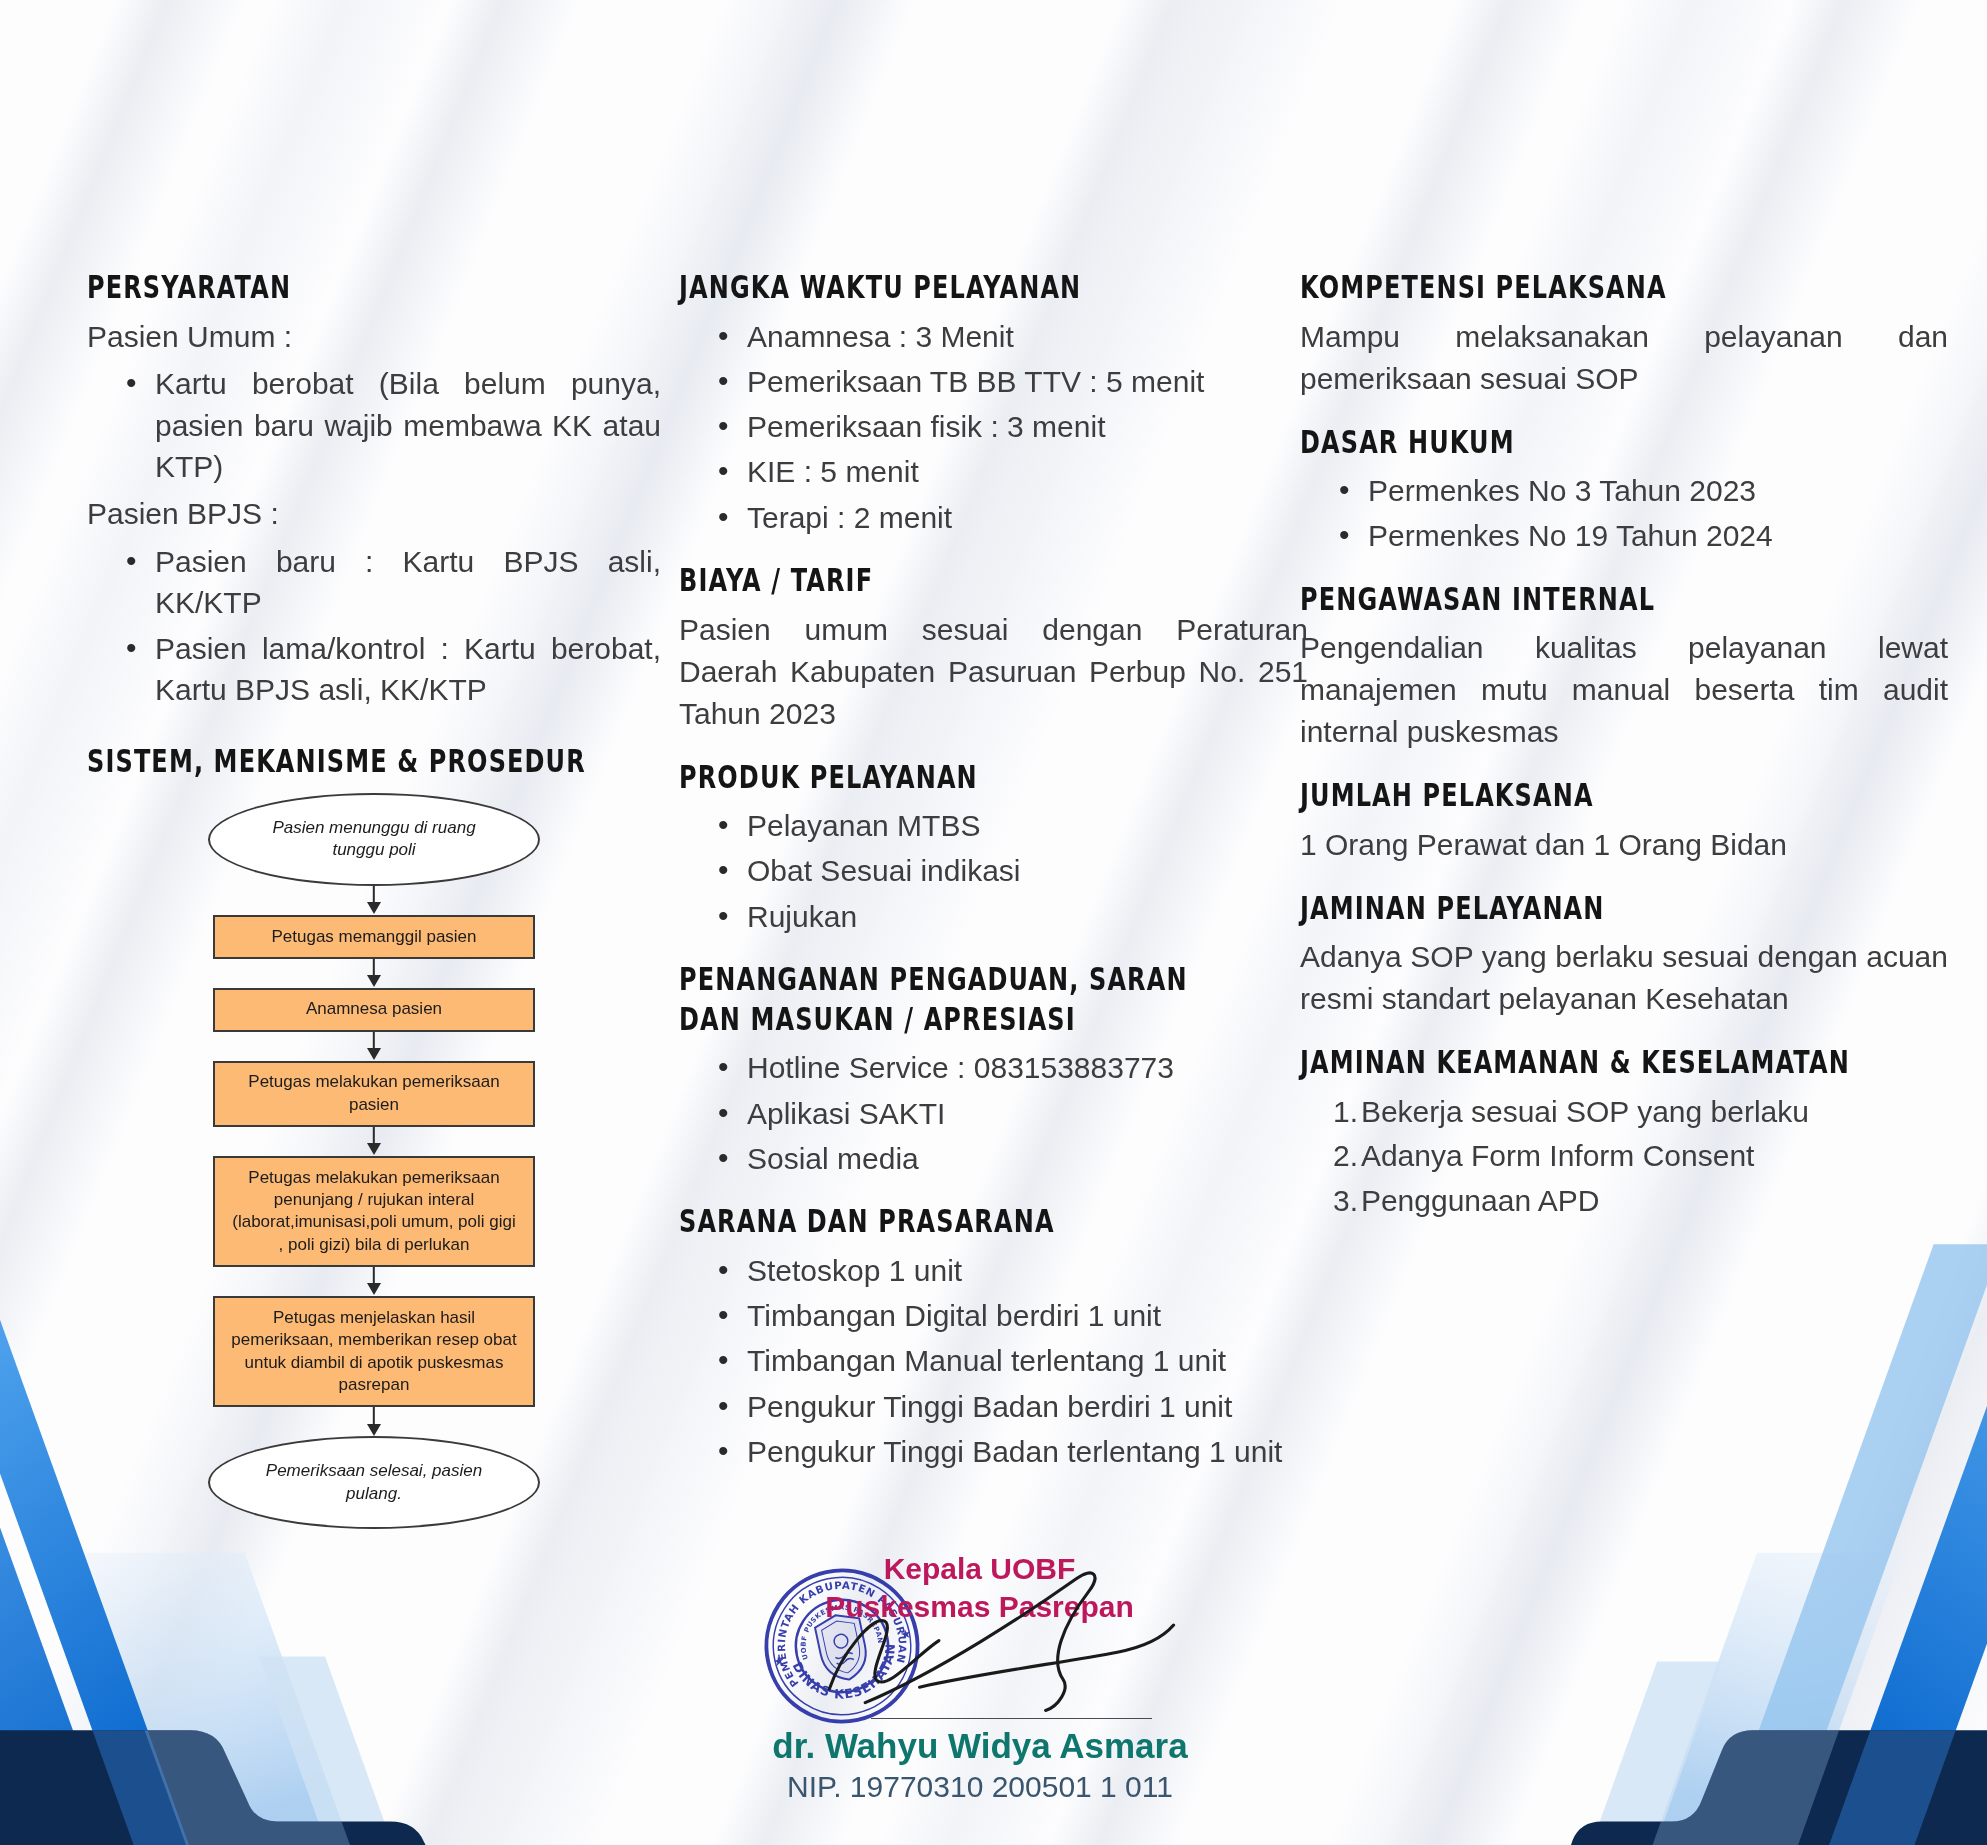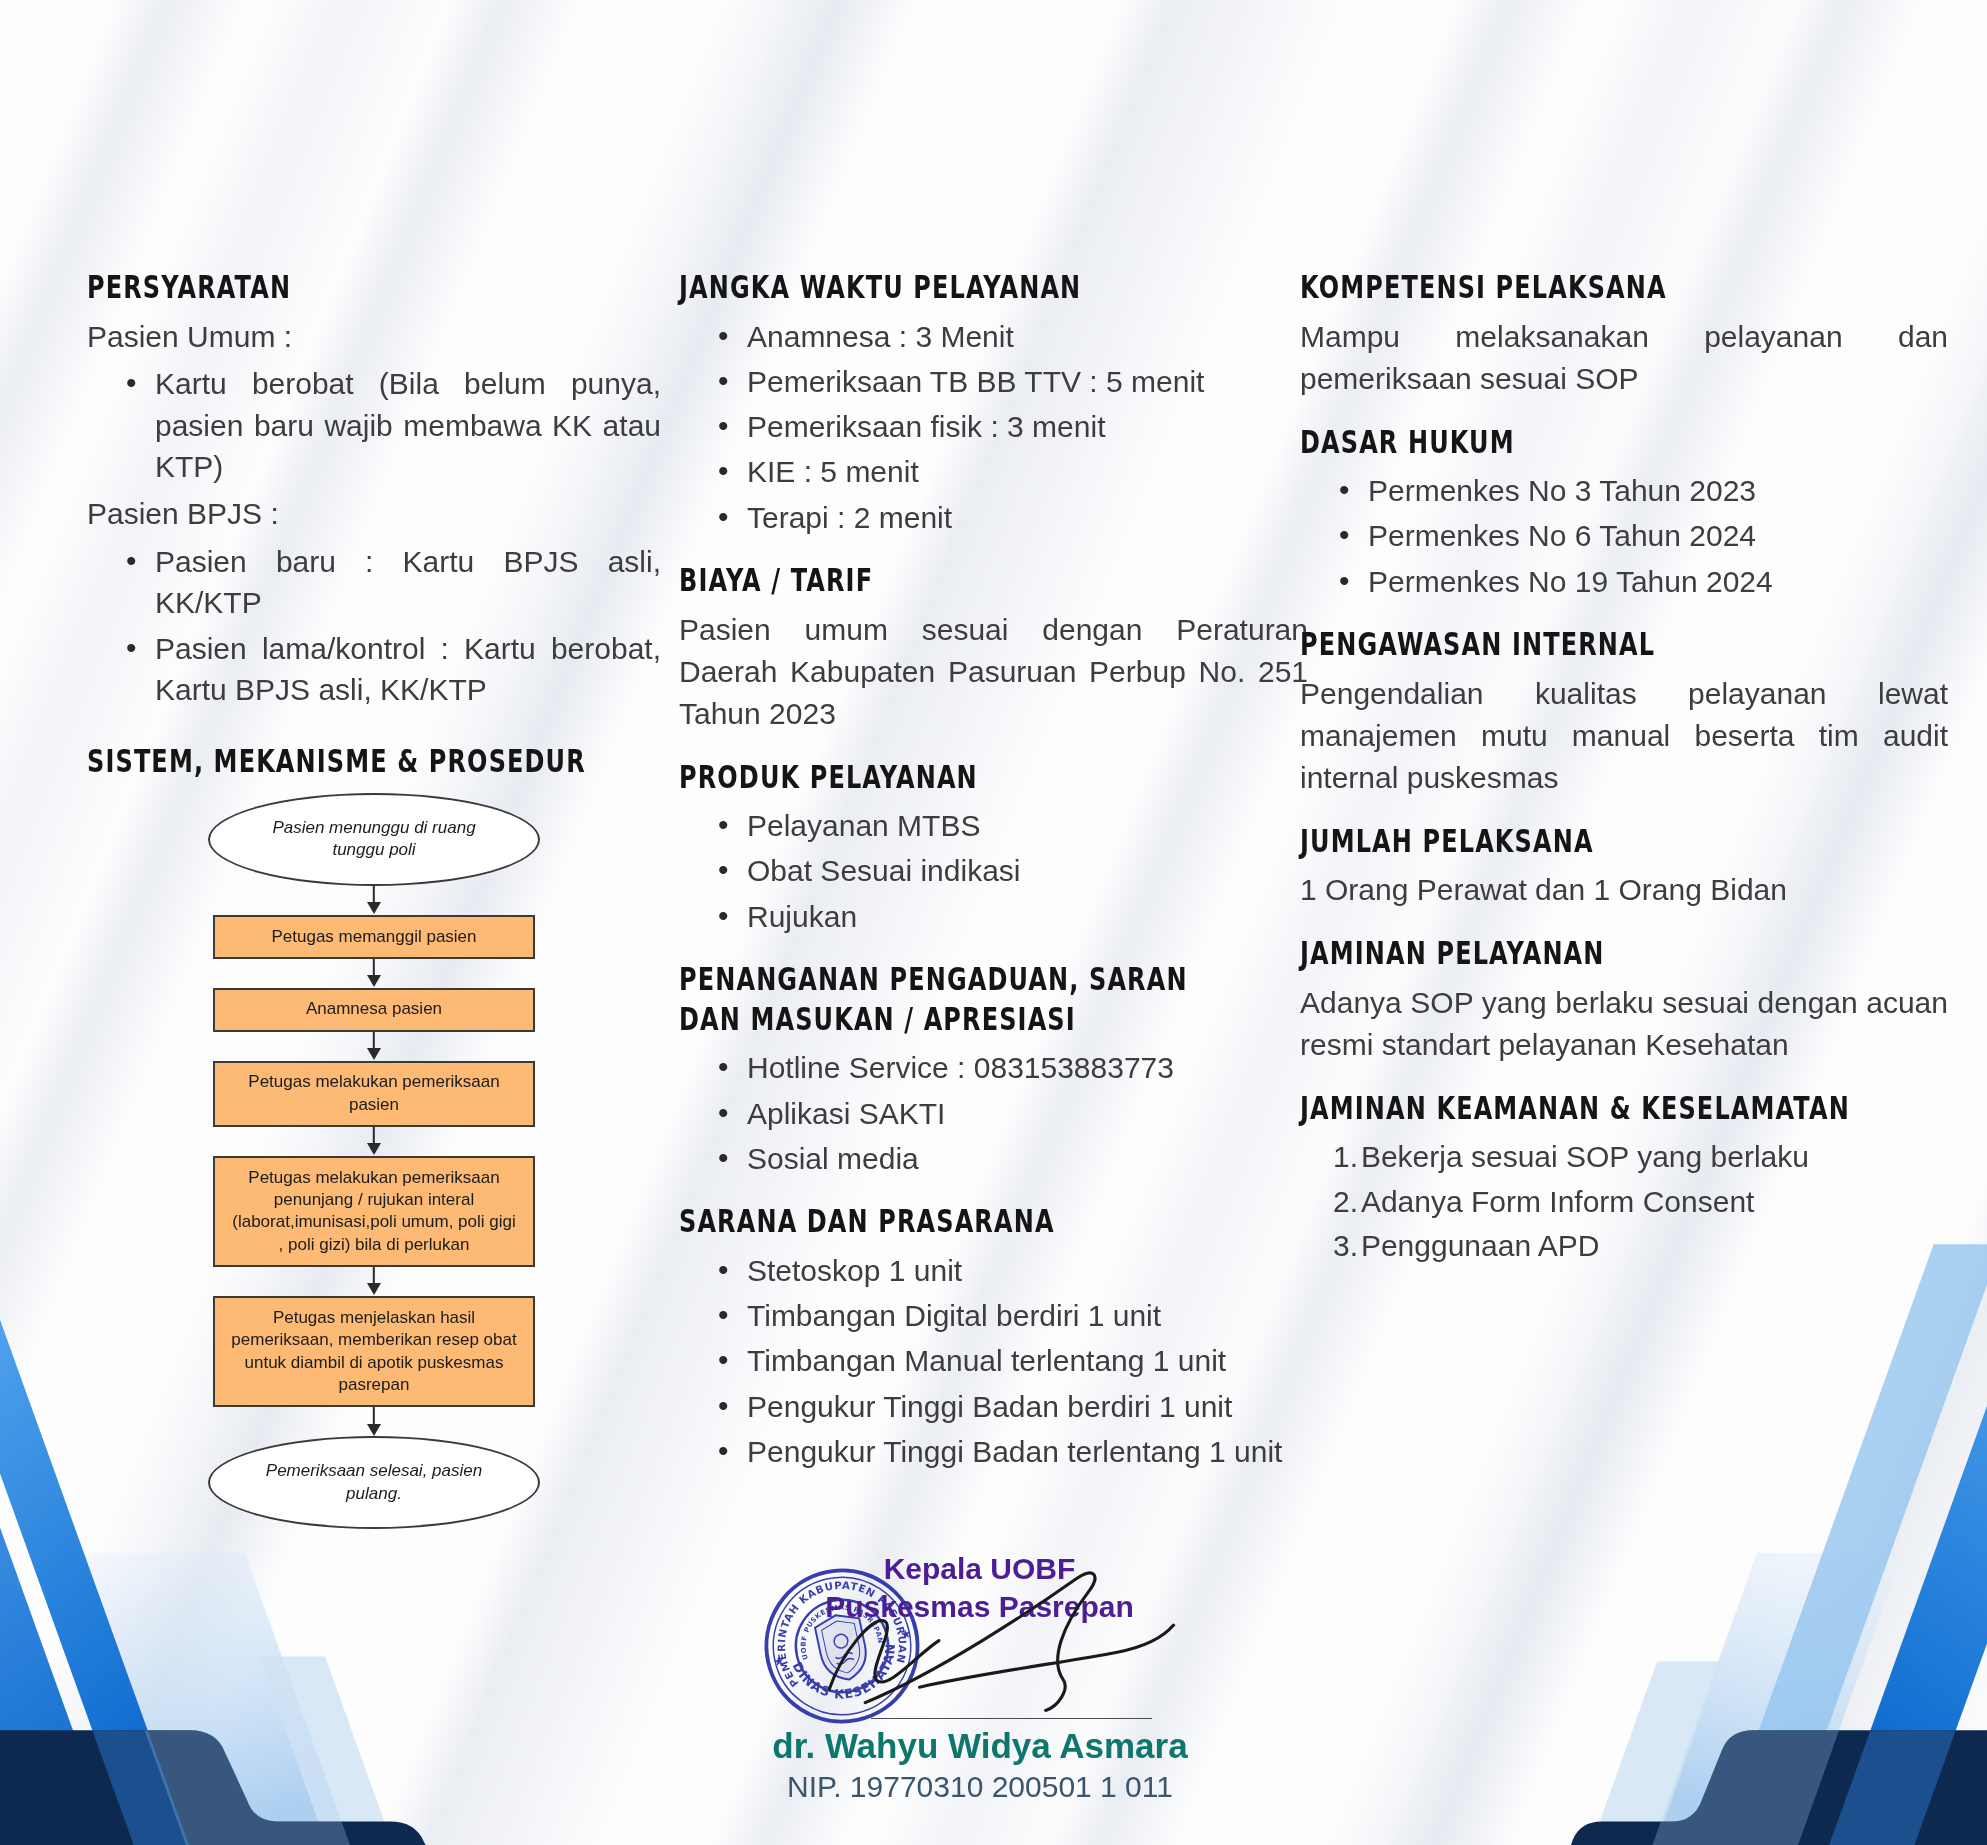--- a/index.html
+++ b/index.html
@@ -72,21 +72,21 @@
   .fc-arrow { position:relative; width:15.5px; height:29px; }
   .fc-arrow::before { content:""; position:absolute; left:50%; top:0; width:2.4px; height:18.4px;
     background:#2a2a2a; transform:translateX(-50%); }
   .fc-arrow::after { content:""; position:absolute; left:50%; top:16.5px; transform:translateX(-50%);
     width:0; height:0; border:7.8px solid transparent; border-top:12.6px solid #2a2a2a; border-bottom:0; }
 
   
   #seal-svg { position:absolute; left:739px; top:1543px; width:206px; height:206px; opacity:0.95; z-index:3; }
   #sig-svg  { position:absolute; left:776px; top:1555px; width:417px; height:177px; z-index:5; }
   #sig-role { position:absolute; left:737px; top:1550px; width:485px; text-align:center; z-index:4;
-    font-weight:bold; font-size:30px; line-height:1.28; color:#4c1d95; }
+    font-weight:bold; font-size:30px; line-height:1.28; color:#be185d; }
   #sig-line { position:absolute; left:871px; top:1718px; width:281px; height:0;
     border-top:1.9px solid #4a4a4a; z-index:4; }
   #sig-name { position:absolute; left:679px; top:1726px; width:602px; text-align:center; z-index:4;
     font-weight:bold; font-size:35px; color:#0f766e; }
   #sig-nip  { position:absolute; left:679px; top:1770px; width:602px; text-align:center; z-index:4;
     font-size:30px; color:#3a566f; }
 </style>
 </head>
 <body>
 
@@ -178,21 +178,20 @@
   <div id="col3" class="col">
     <div class="sec">
       <div class="sec-h">KOMPETENSI PELAKSANA</div>
       <p class="p just">Mampu melaksanakan pelayanan dan pemeriksaan sesuai SOP</p>
     </div>
 
     <div class="sec">
       <div class="sec-h">DASAR HUKUM</div>
       <ul class="blist">
         <li>Permenkes No 3 Tahun 2023</li>
-        <li>Permenkes No 6 Tahun 2024</li>
         <li>Permenkes No 19 Tahun 2024</li>
       </ul>
     </div>
 
     <div class="sec">
       <div class="sec-h">PENGAWASAN INTERNAL</div>
       <p class="p just">Pengendalian kualitas pelayanan lewat manajemen mutu manual beserta tim audit internal puskesmas</p>
     </div>
 
     <div class="sec">

